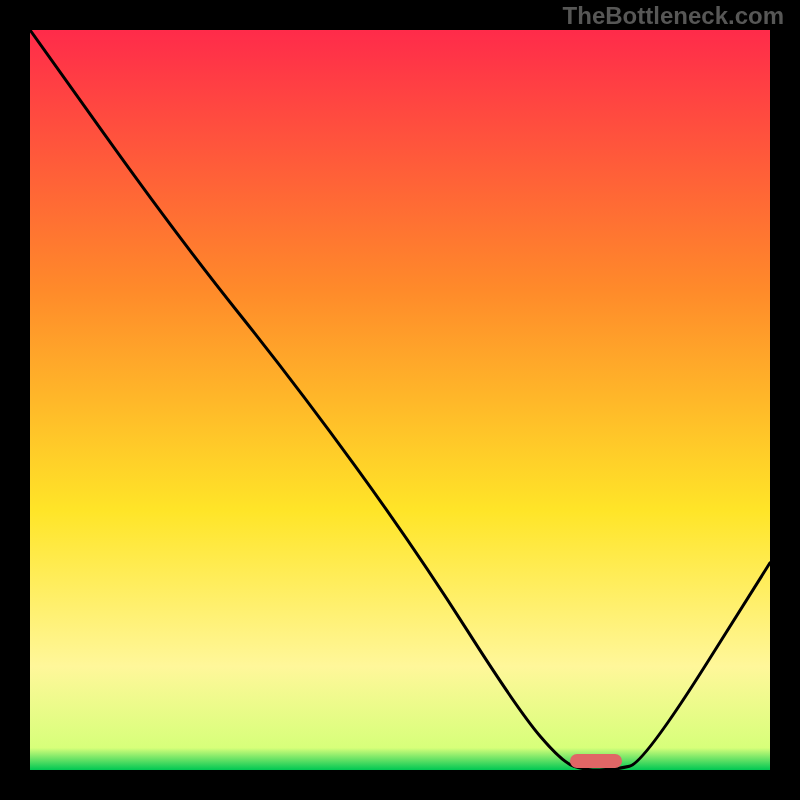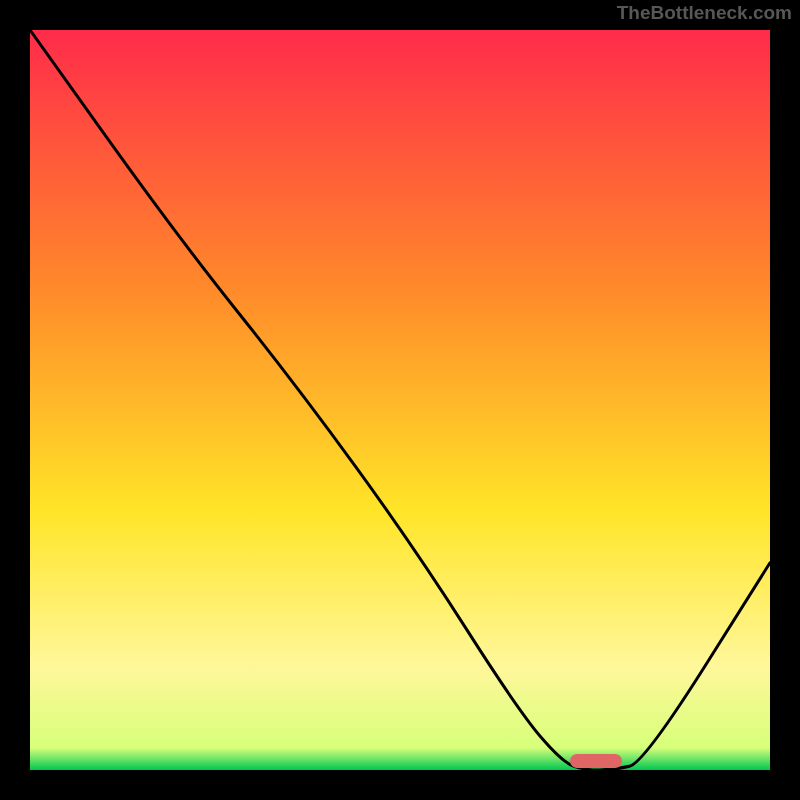--- a/index.html
+++ b/index.html
@@ -6,24 +6,24 @@
   body {
     width: 800px;
     height: 800px;
     background: #000;
     position: relative;
     overflow: hidden;
   }
   .watermark {
     position: absolute;
     top: 2px;
-    right: 8px;
+    right: 16px;
     color: #575756;
     font-family: Arial, Helvetica, sans-serif;
-    font-size: 19px;
+    font-size: 24px;
     font-weight: 700;
     z-index: 10;
   }
   .plot-area {
     position: absolute;
     left: 30px;
     top: 30px;
     width: 740px;
     height: 740px;
     overflow: hidden;

